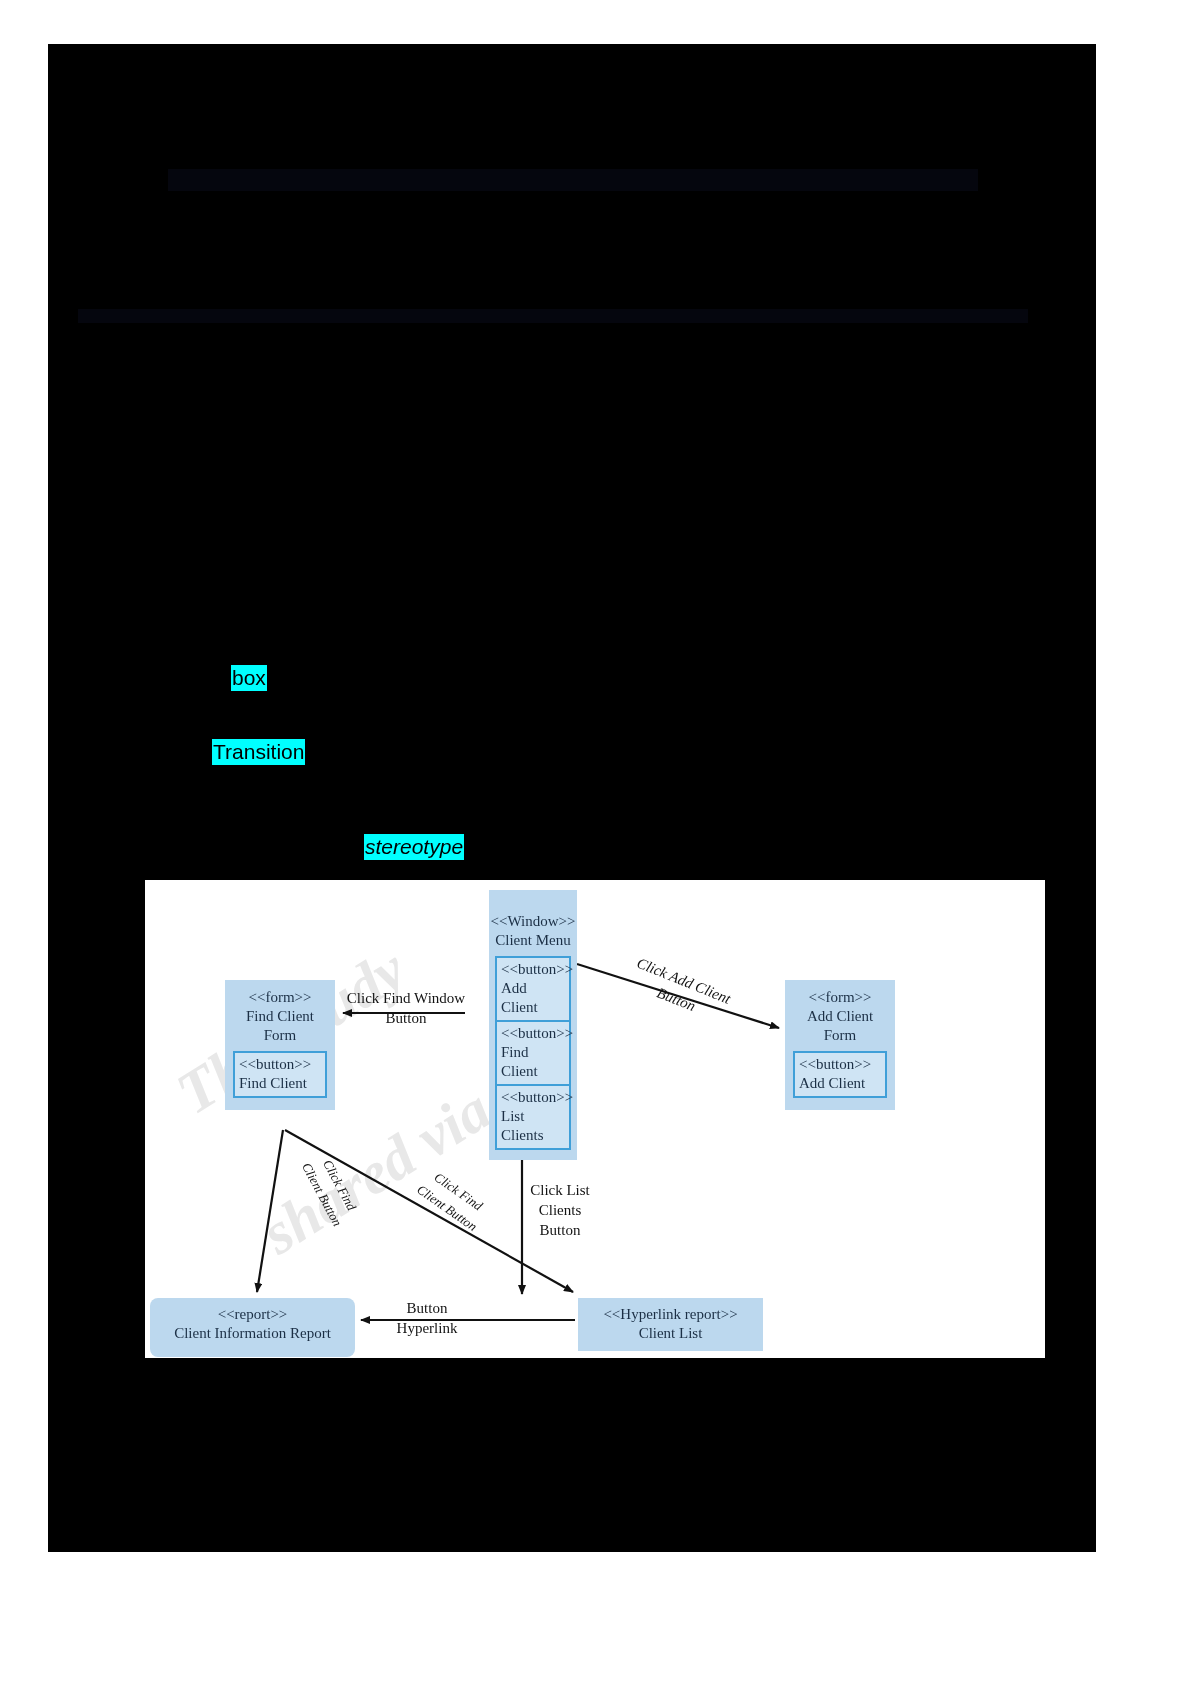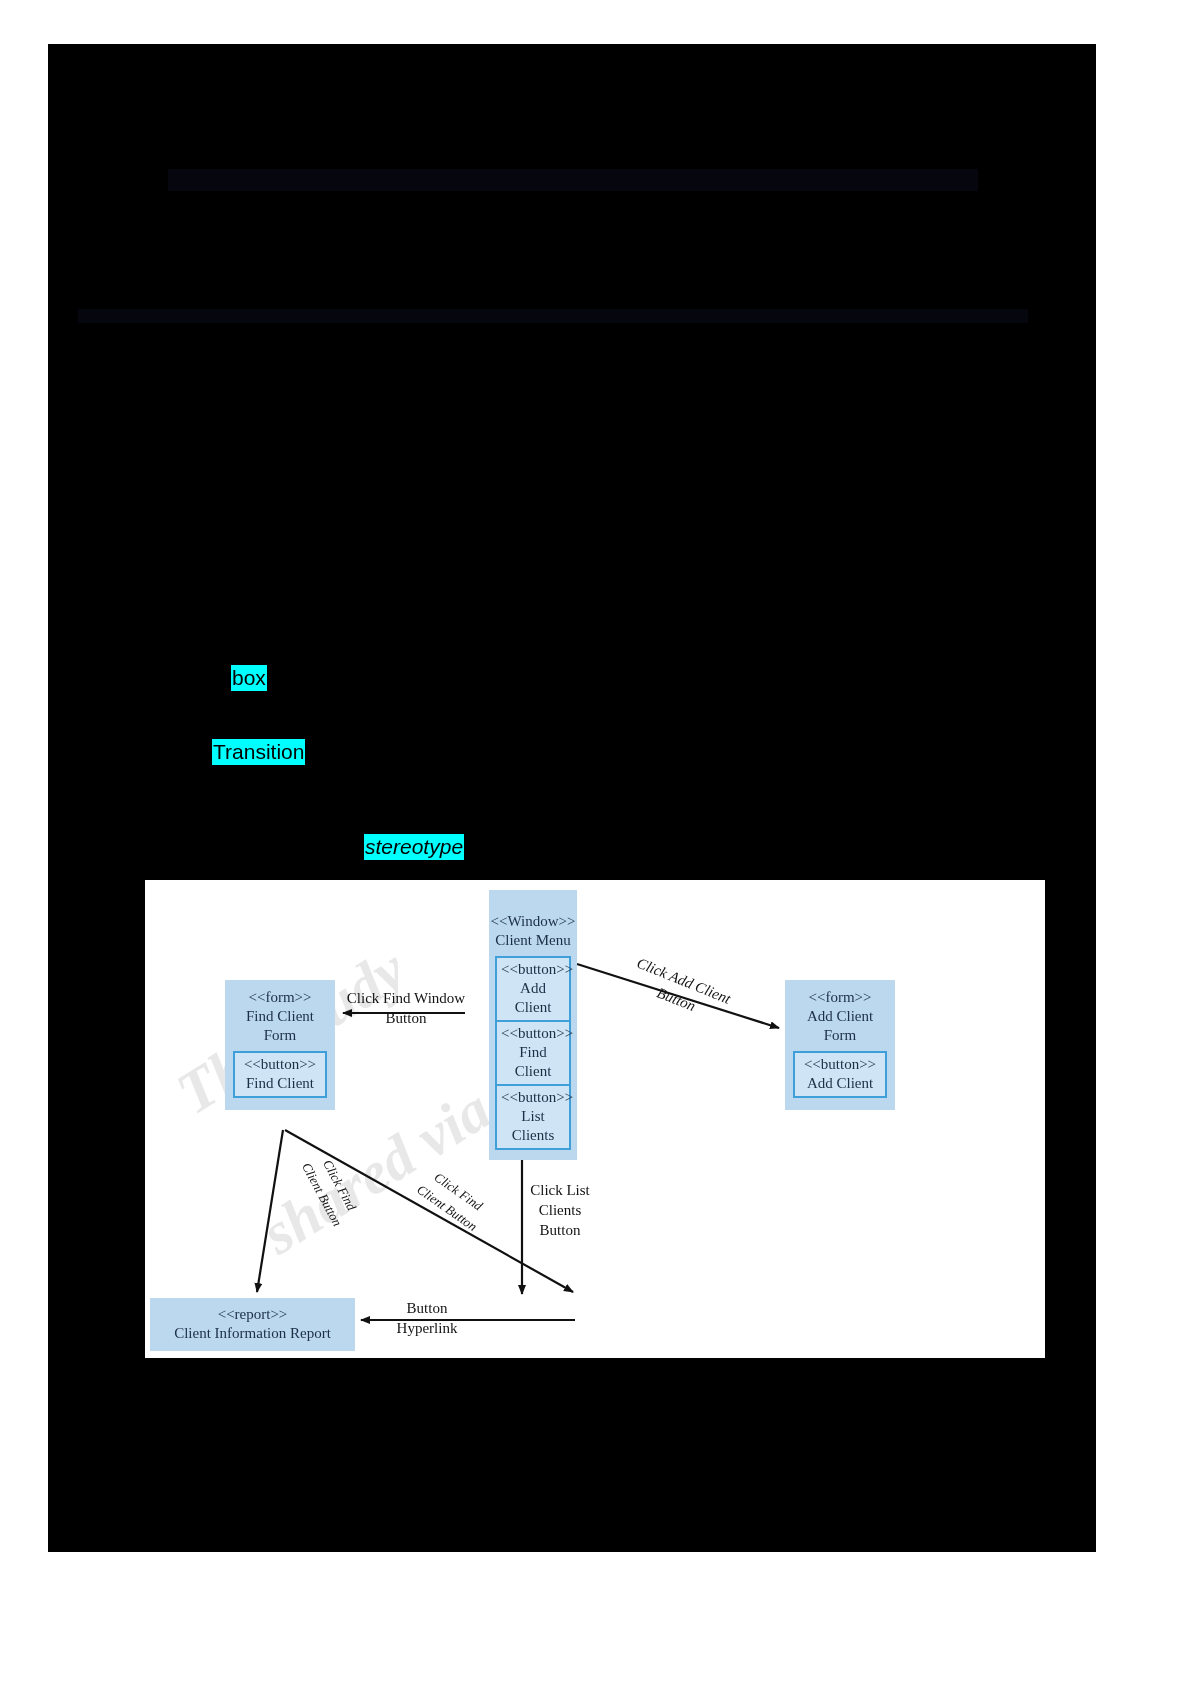--- a/index.html
+++ b/index.html
@@ -91,21 +91,21 @@
 
   
   .btn-compartment {
     border: 2px solid #3f9fd8;
     background: #cfe4f4;
     box-sizing: border-box;
     padding: 2px 4px 3px 4px;
     color: #1b2f45;
     font-size: 15px;
     line-height: 19px;
-    text-align: center;
+    text-align: left;
   }
   .btn-stack .btn-compartment { border-bottom-width: 0; }
   .btn-stack .btn-compartment:last-child { border-bottom-width: 2px; }
 
   
   #node-client-menu {
     left: 320px; top: 10px; width: 88px; padding-top: 22px; margin-left: 24px;
   }
   #node-client-menu .btn-stack { margin: 6px 6px 10px 6px; }
 
@@ -113,21 +113,21 @@
     left: 80px; top: 100px; width: 110px; padding-top: 8px;
   }
   #node-find-client-form .btn-wrap { margin: 6px 8px 12px 8px; }
 
   #node-add-client-form {
     left: 640px; top: 100px; width: 110px; padding-top: 8px;
   }
   #node-add-client-form .btn-wrap { margin: 6px 8px 12px 8px; }
 
   #node-client-info-report {
-    left: 5px; top: 418px; width: 205px; padding: 7px 2px 8px 2px;
+    left: 5px; top: 418px; width: 205px; padding: 7px 2px 14px 2px; border-radius: 8px;
   }
   #node-client-list {
     left: 433px; top: 418px; width: 185px; padding: 7px 2px 8px 2px;
   }
 
   
   .edge-label {
     position: absolute;
     color: #131313;
     font-family: "Liberation Serif", serif;
@@ -233,20 +233,24 @@
           <span>Add Client</span>
         </div>
       </div>
     </div>
 
     <div class="node" id="node-client-info-report">
       <span class="stereo">&lt;&lt;report&gt;&gt;</span>
       <span class="node-label">Client Information Report</span>
     </div>
 
+    <div class="node" id="node-client-list">
+      <span class="stereo">&lt;&lt;Hyperlink report&gt;&gt;</span>
+      <span class="node-label">Client List</span>
+    </div>
 
     <div class="edge-label" id="lbl-find">Click Find Window
 Button</div>
     <div class="edge-label" id="lbl-add">Click Add Client
 Button</div>
     <div class="edge-label" id="lbl-list">Click List
 Clients
 Button</div>
     <div class="edge-label" id="lbl-hyperlink">Button
 Hyperlink</div>

